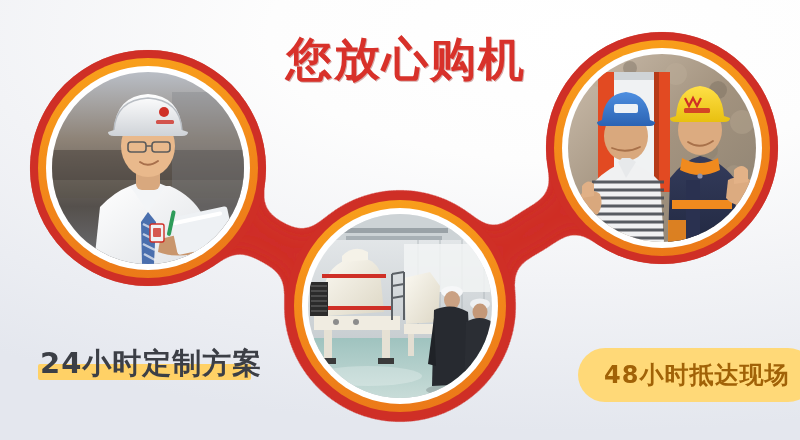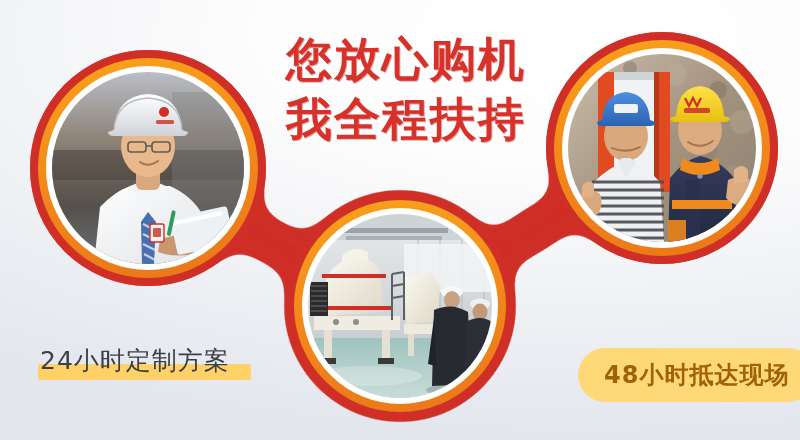--- a/index.html
+++ b/index.html
@@ -73,22 +73,22 @@
   .caption-left .hl {
     position:absolute;
     left:-2px; top:20px;
     width:213px; height:16px;
     background:#ffd166;
     border-radius:2px;
     z-index:-1;
   }
   .caption-left .txt {
     position:relative;
-    font-size:25px;
-    font-weight:normal;
+    font-size:29px;
+    font-weight:bold;
     color:#3c3f46;
     letter-spacing:1px;
     white-space:nowrap;
     font-family:"DejaVu Sans","Liberation Sans",sans-serif;
     text-align:right;
   }
 
   
   .pill {
     position:absolute;
@@ -357,21 +357,20 @@
       <rect x="100" y="166" width="18" height="22" fill="#f08a1e" opacity=".9"></rect>
       <circle cx="132" cy="122" r="2.6" fill="#8d93ab"></circle>
 
       <path d="M160 126 Q176 118 184 128 Q188 140 180 150 Q166 154 158 144 Z" fill="#dcab80"></path>
       <path d="M166 116 Q174 108 180 116 L180 128 L166 130 Z" fill="#e3b287"></path>
     </svg>
   </div>
 
   <div class="headline">
     <div class="headline-line">您放心购机</div>
-    <div class="headline-line">我全程扶持</div>
   </div>
 
   <div class="caption-left">
     <div class="hl"></div>
     <div class="txt">24小时定制方案</div>
   </div>
 
   <div class="pill">
     <div class="txt">48小时抵达现场</div>
   </div>

